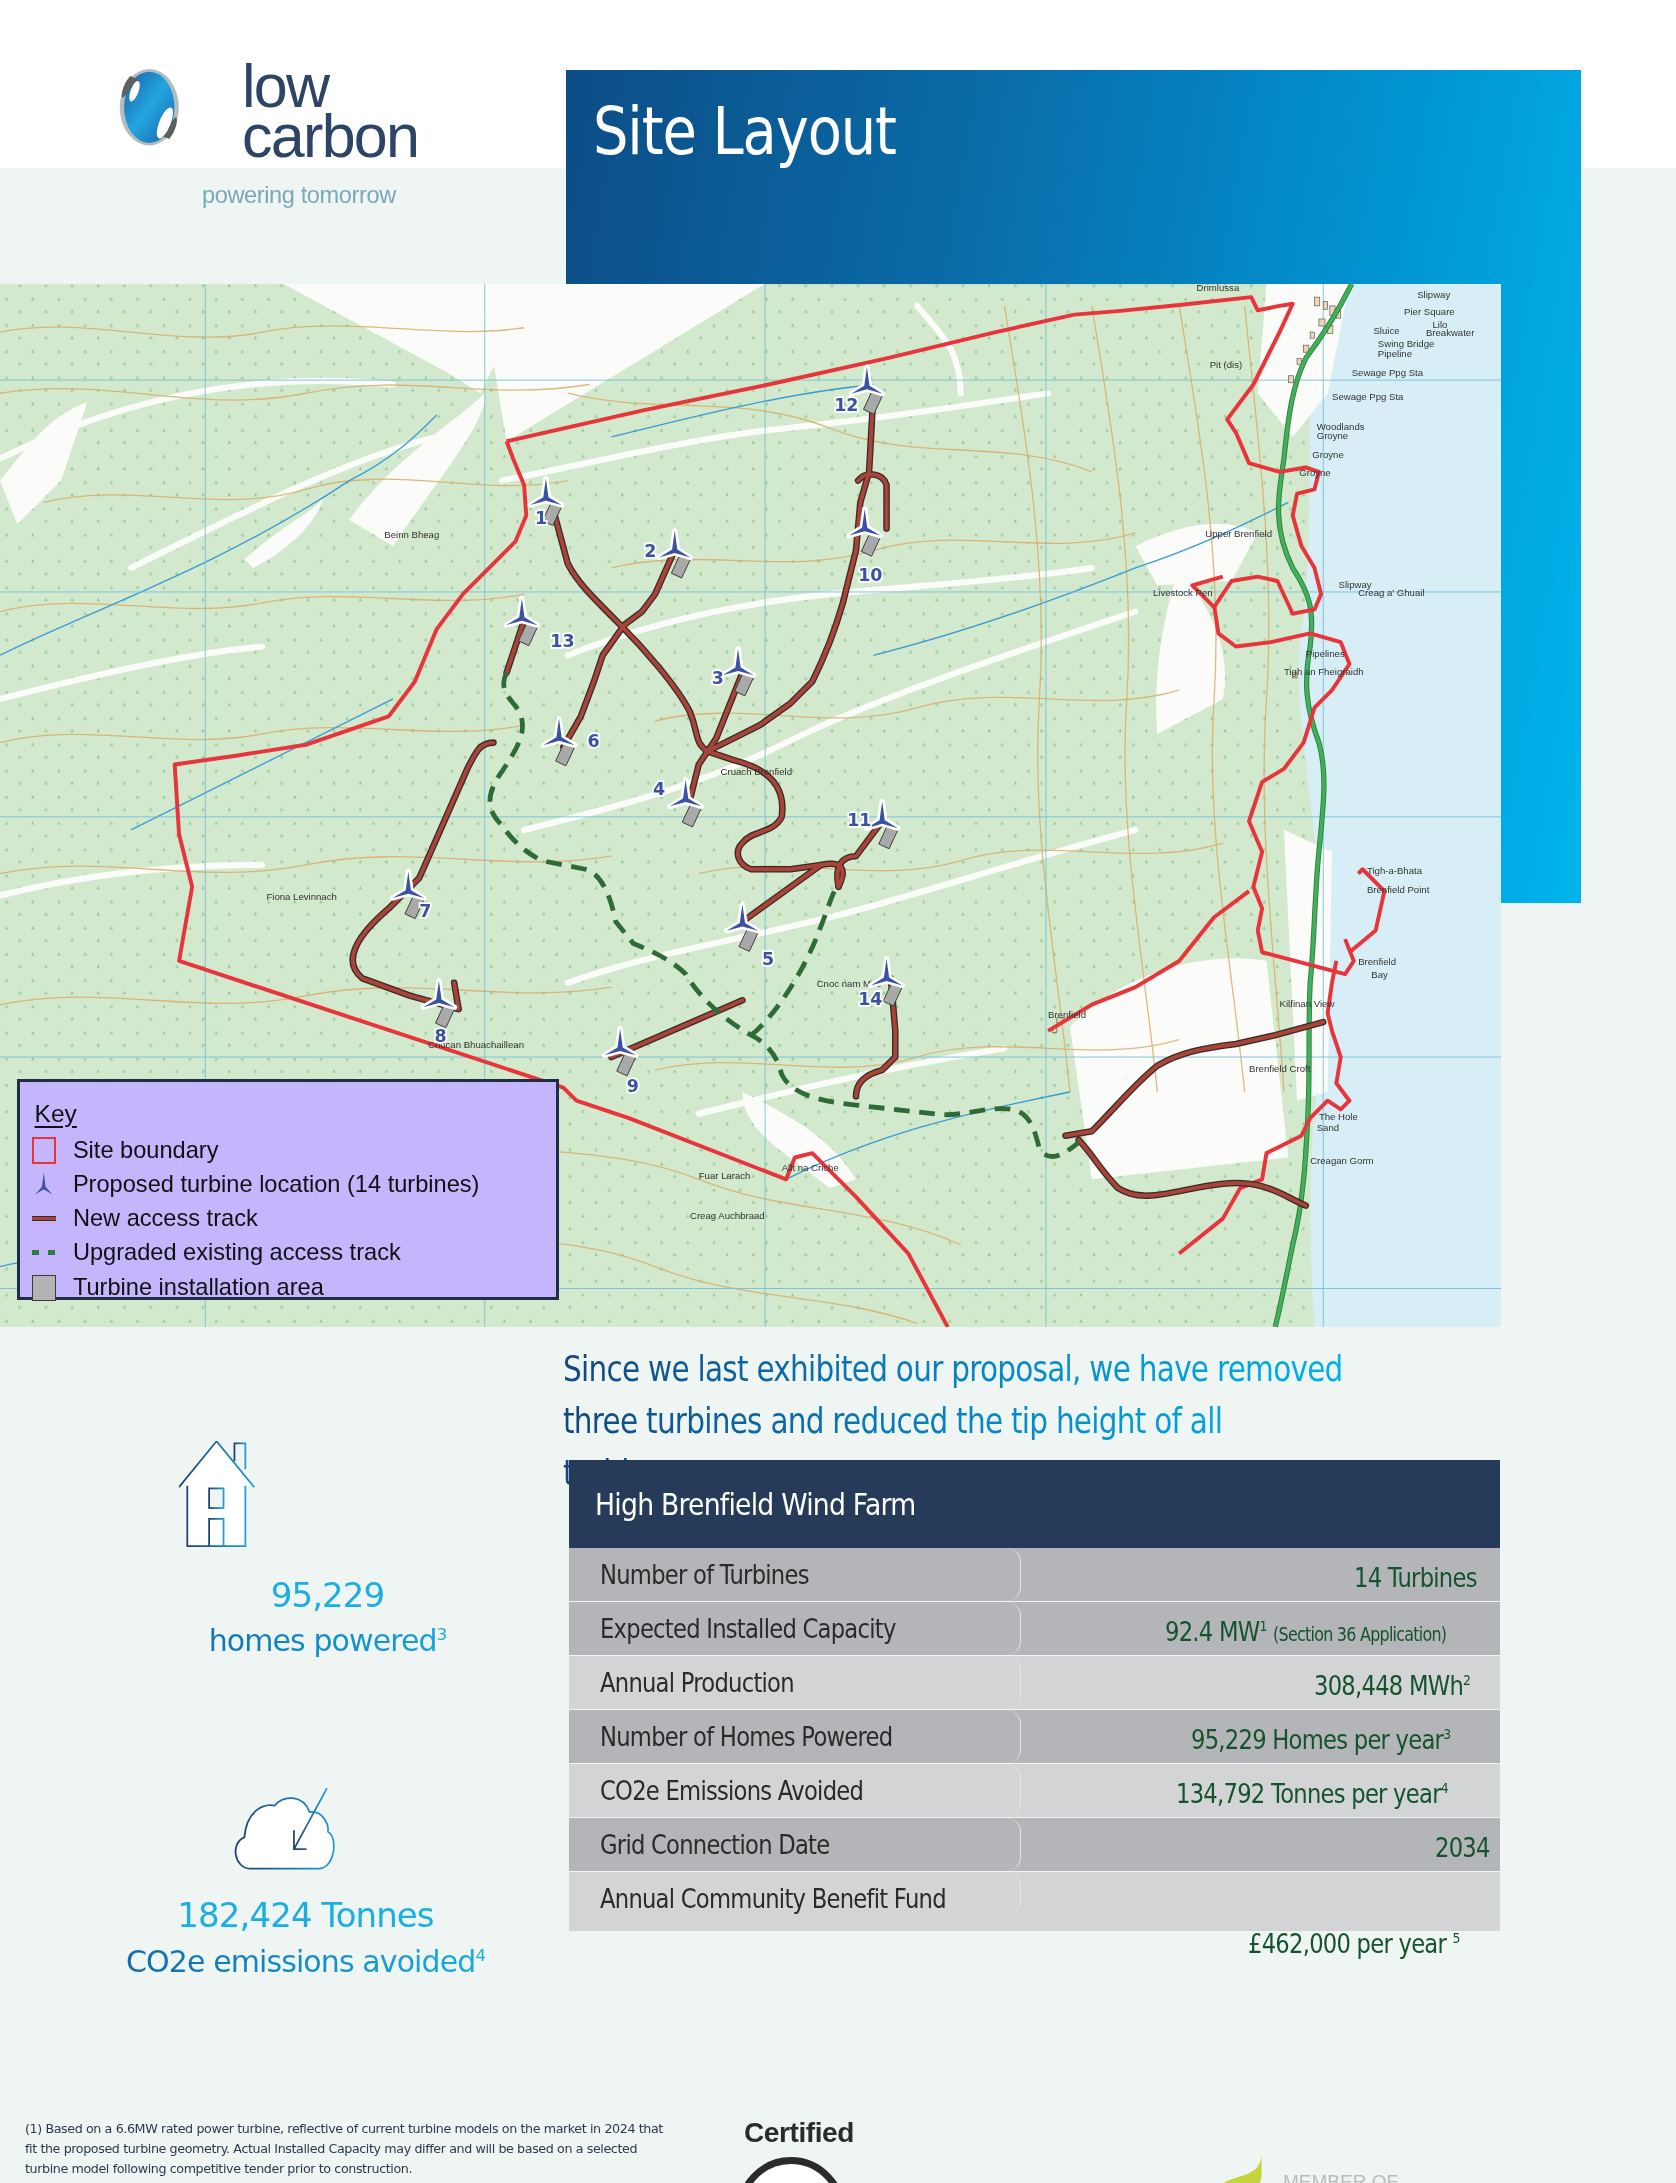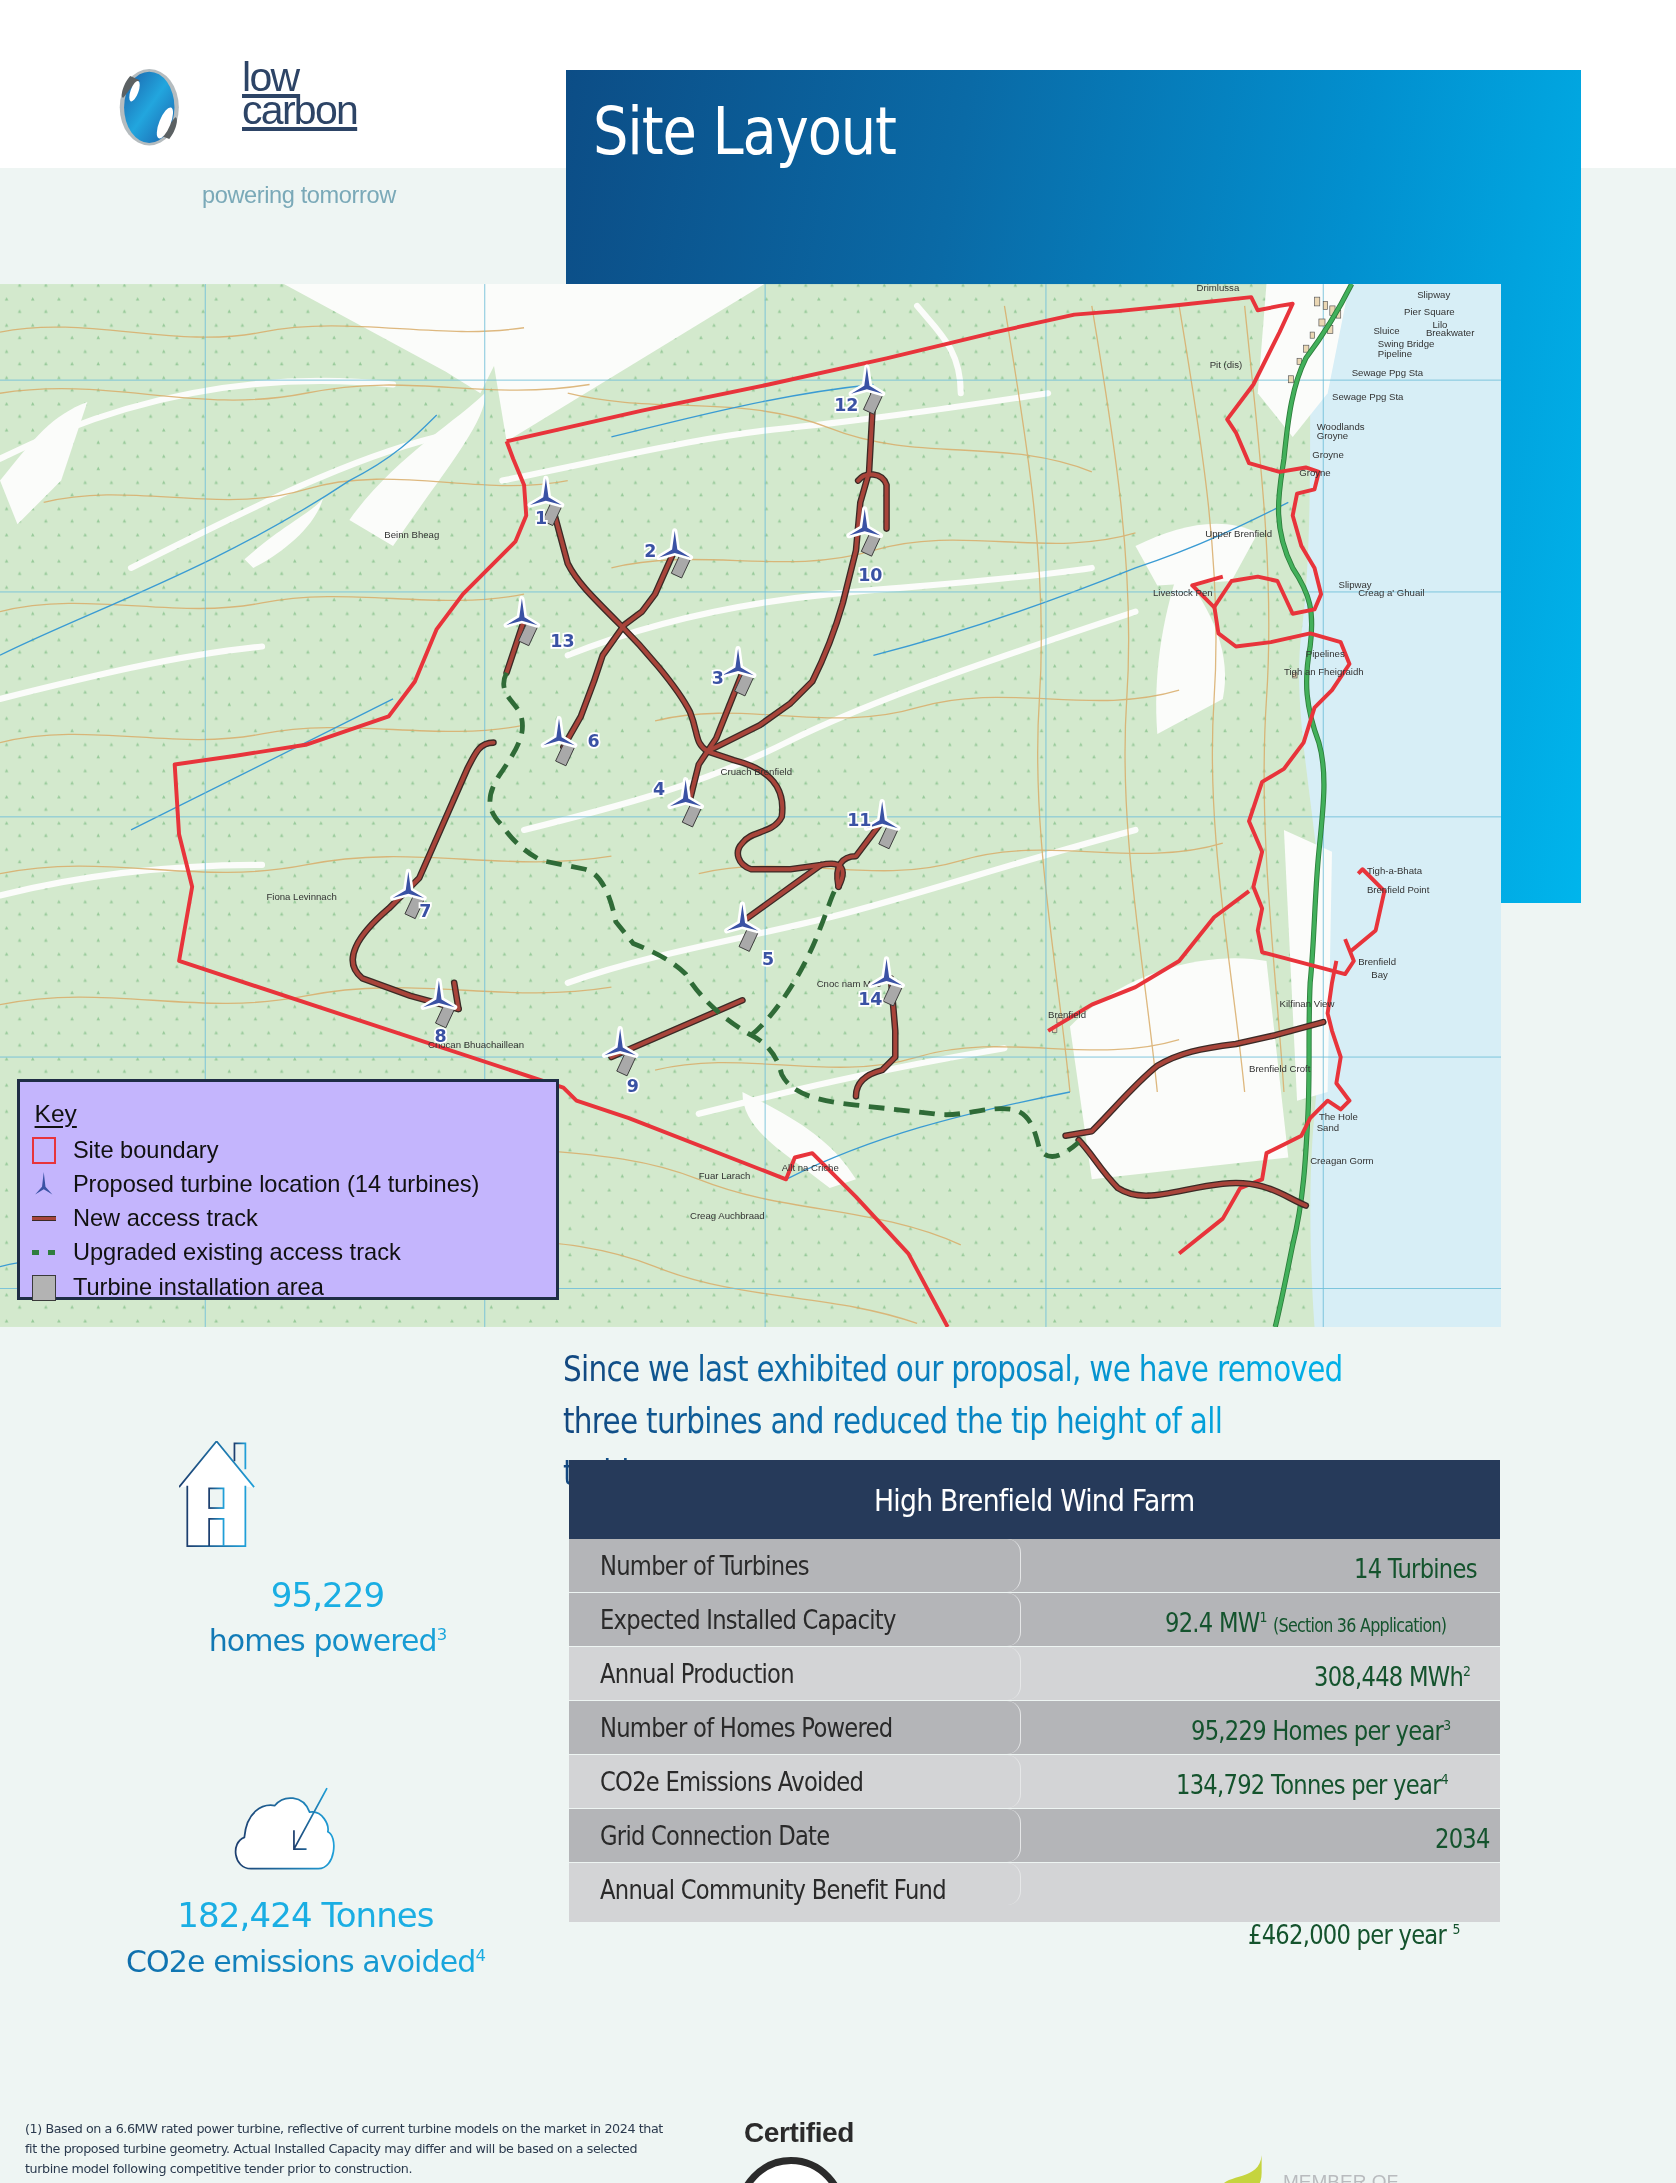--- a/index.html
+++ b/index.html
@@ -20,23 +20,22 @@
     position: absolute; left: 593px; top: 94px;
     color: #ffffff; font-size: 65px; font-weight: 400; letter-spacing: -1.3px;
     font-family: "DejaVu Sans", sans-serif;
     transform: scaleX(0.86); transform-origin: left top;
   }
   
   .logo { position: absolute; left: 118px; top: 65px; width: 349px; height: 148px; }
   .logo-mark { position: absolute; left: 0; top: 2.2px; width: 63px; height: 81px; }
   .logo-word {
     position: absolute; left: 124px; top: -4.4px; color: #2d4466;
-    font-size: 41px; font-weight: 400; line-height: 0.82; letter-spacing: -1.7px;
+    font-size: 61px; font-weight: 400; line-height: 0.82; letter-spacing: -1.7px;
     font-family: "Liberation Sans", sans-serif;
-    text-decoration: underline;
   }
   .logo-tag {
     position: absolute; left: 84px; top: 117px; color: #7aa9b8;
     font-size: 23.6px; letter-spacing: -0.4px; font-family: "Liberation Sans", sans-serif;
   }
   
   .map { position: absolute; left: 0; top: 284px; width: 1501px; height: 1043px; overflow: hidden; }
   .map svg { display: block; }
   
   .legend {
@@ -57,21 +56,21 @@
     position: absolute; left: 563px; top: 1343px; width: 961px;
     font-size: 36px; line-height: 52px; letter-spacing: -0.9px;
     font-family: "DejaVu Sans", sans-serif;
     background: linear-gradient(90deg, #12477f 0%, #0a78b8 40%, #00b3ea 100%);
     -webkit-background-clip: text; background-clip: text; color: transparent;
     transform: scaleX(0.82); transform-origin: left top;
   }
   
   .facts { position: absolute; left: 569px; top: 1460px; width: 931px; }
   .facts-head {
-    height: 79px; background: #263a5a; color: #fff; display: flex; align-items: center; justify-content: center;
+    height: 88px; background: #263a5a; color: #fff; display: flex; align-items: center; justify-content: flex-start;
     font-size: 31px; letter-spacing: -0.9px; font-family: "DejaVu Sans", sans-serif;
   }
   .facts-head span { display: inline-block; transform: scaleX(0.86); }
   .facts-row { display: flex; height: 54px; border-bottom: 1.3px solid #eef5f3; }
   .facts-row.dark { background: #b4b5b8; }
   .facts-row.light { background: #d3d4d6; }
   .facts-row:last-child { height: 59px; border-bottom: none; flex-direction: column; }
   .facts-label {
     width: 452px; padding-left: 31px; padding-top: 11.4px; font-size: 27px; color: #2a2a2a;
     border-right: 1.3px solid #e6e7e8; font-family: "DejaVu Sans", sans-serif; letter-spacing: -0.9px; white-space: nowrap; border-radius: 14px;

